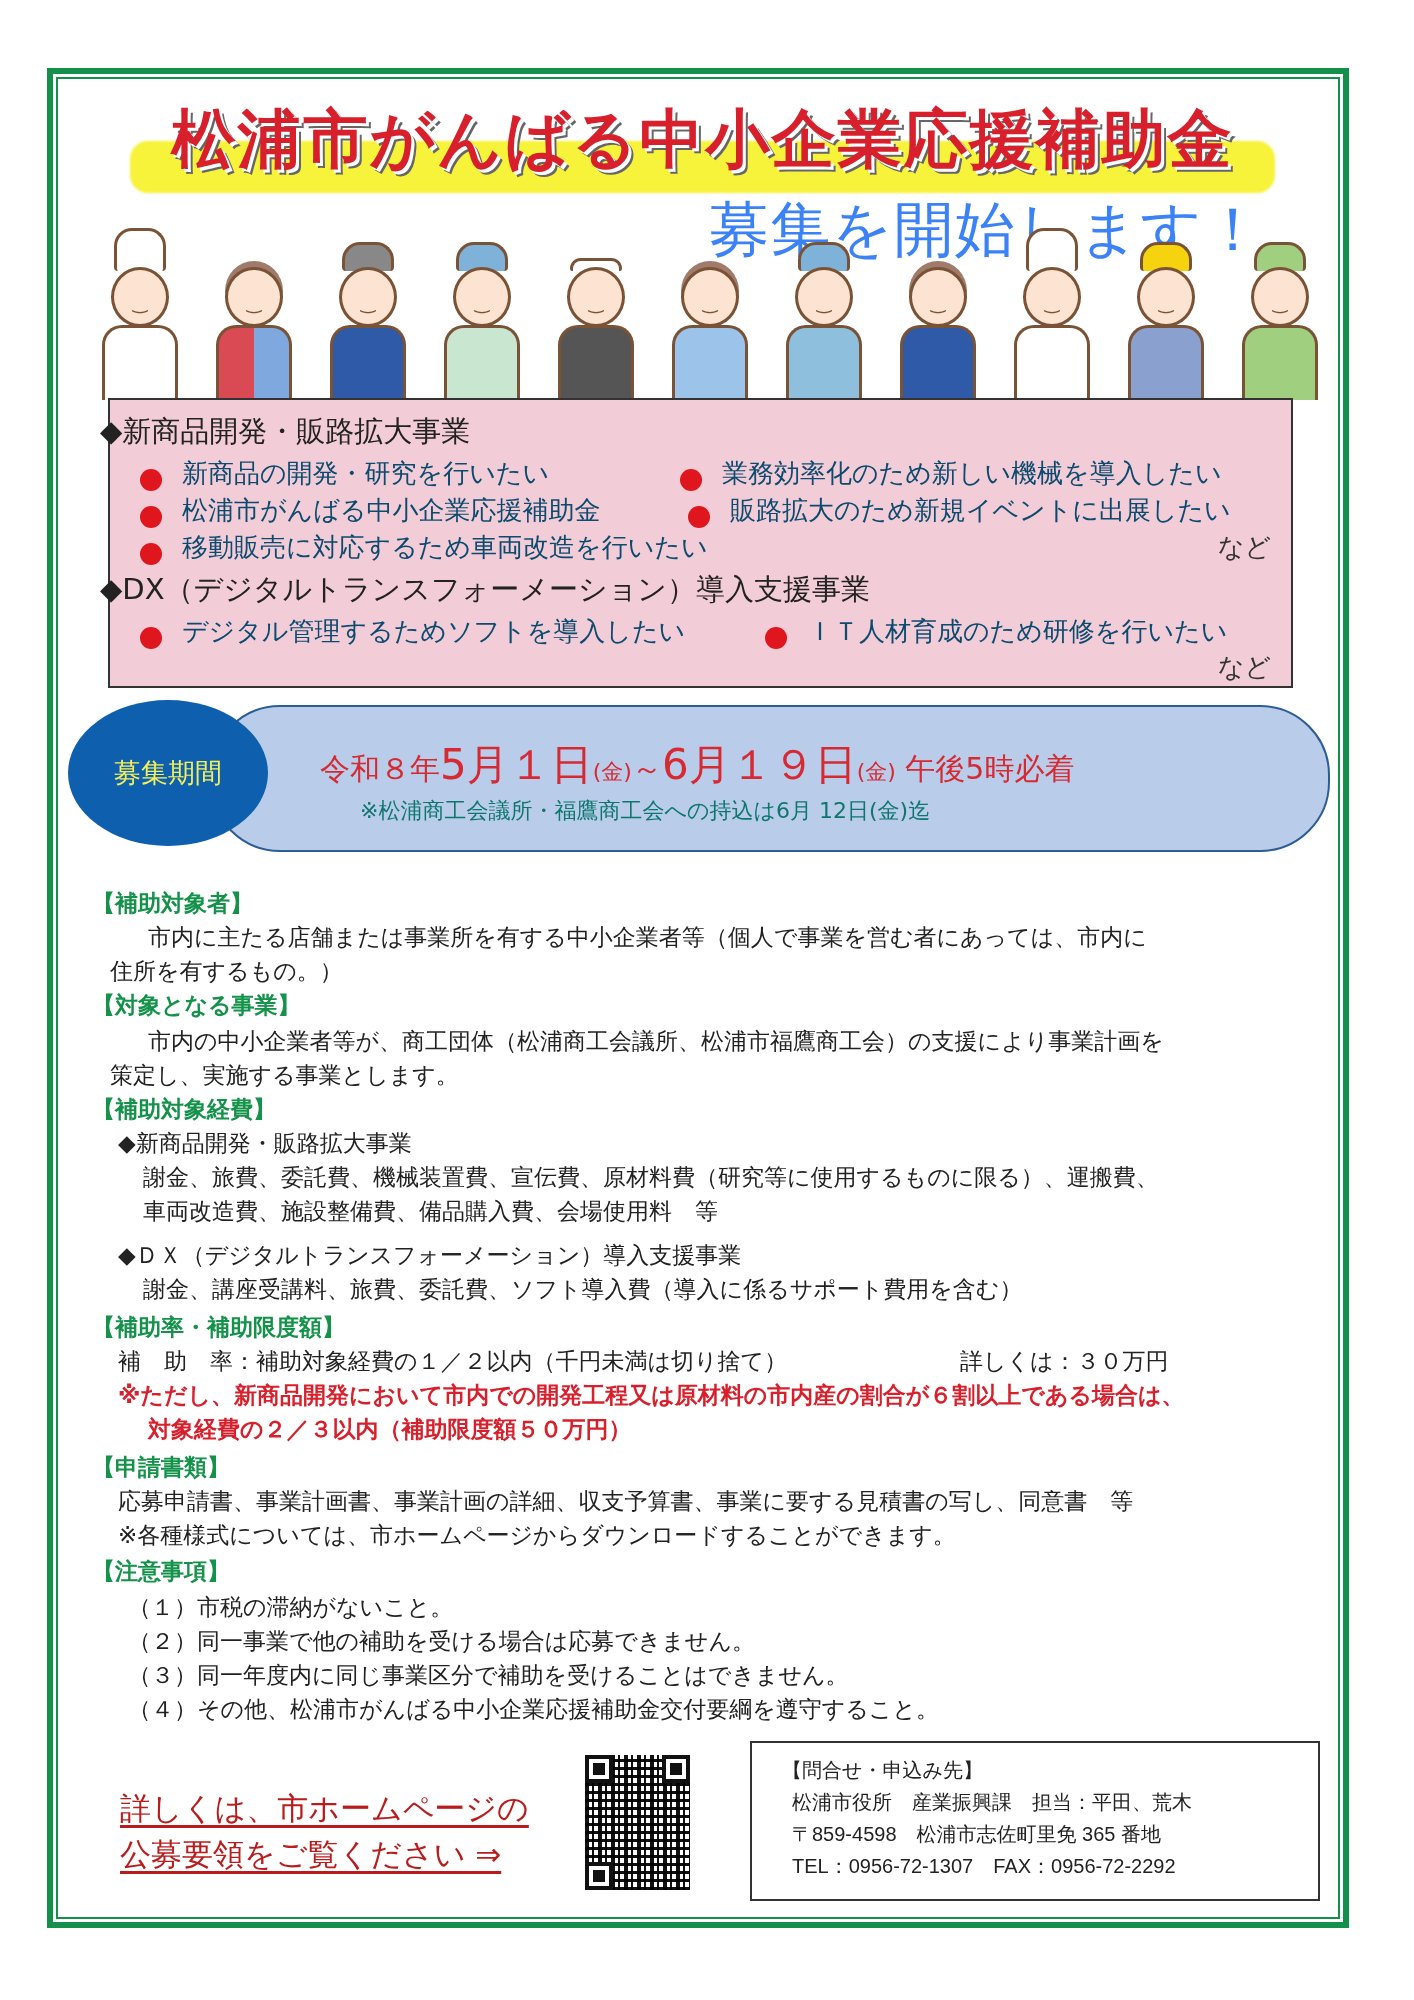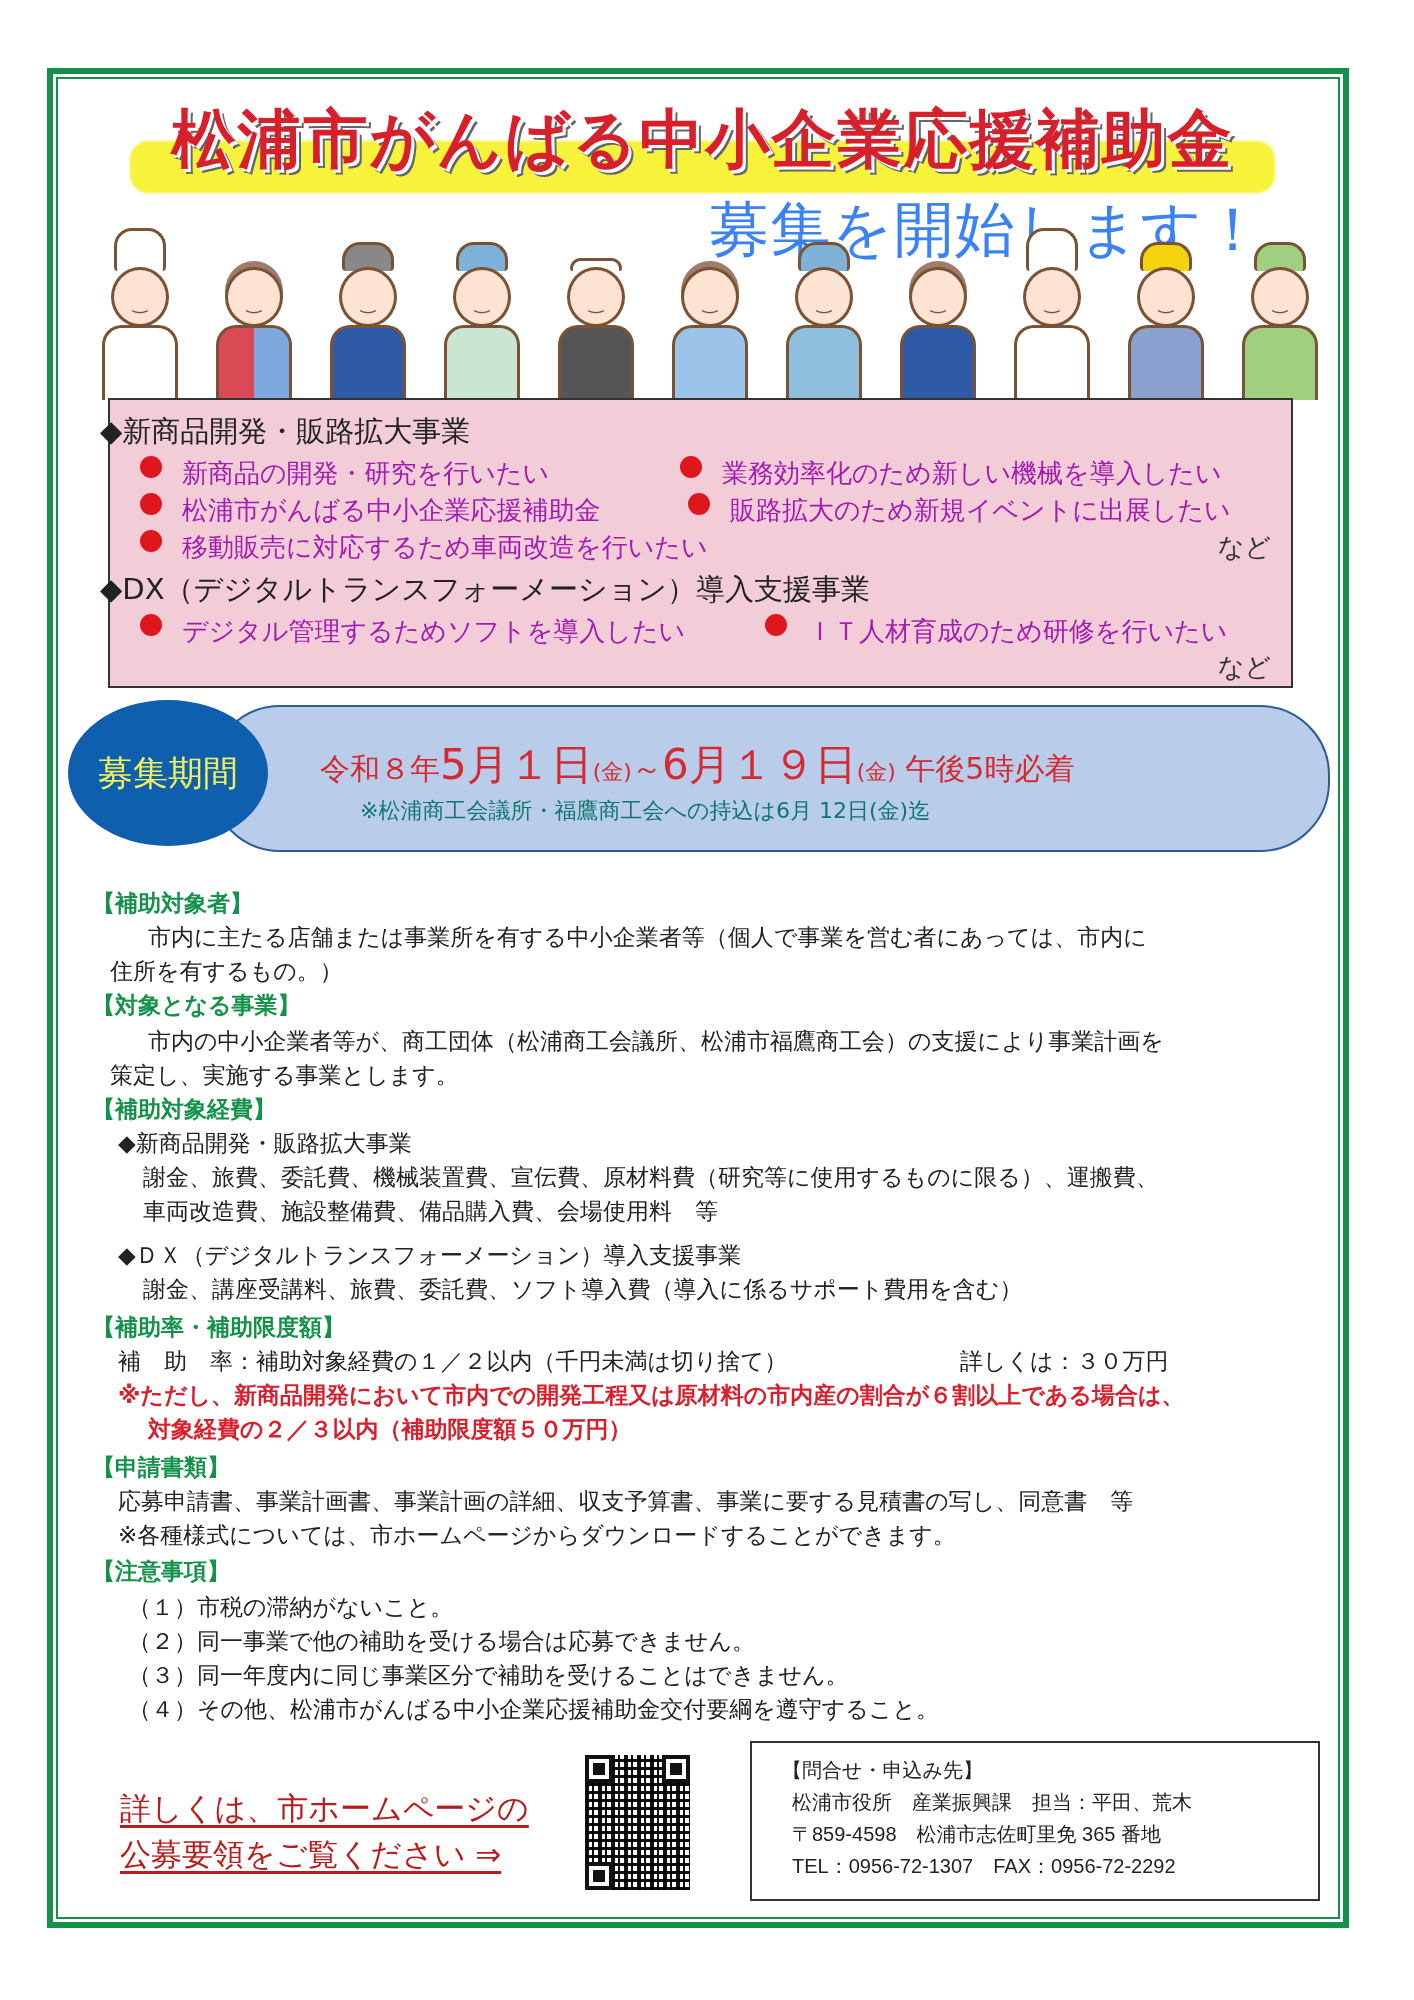--- a/index.html
+++ b/index.html
@@ -18,30 +18,30 @@
   .chars { position: absolute; left: 100px; top: 240px; width: 1220px; height: 160px; display: flex; justify-content: space-between; align-items: flex-end; }
   .char { width: 80px; display: flex; flex-direction: column; align-items: center; }
   .char .hat { width: 46px; height: 26px; border: 3px solid #7a5236; border-bottom: none; border-radius: 18px 18px 4px 4px; }
   .char .head { width: 52px; height: 54px; background: #fde4d2; border: 3px solid #7a5236; border-radius: 50%; position: relative; margin-top: -4px; }
   .char .head::after { content: "‿"; position: absolute; left: 0; right: 0; top: 22px; text-align: center; font-size: 18px; color: #7a5236; }
   .char .body { width: 70px; height: 72px; border: 3px solid #7a5236; border-bottom: none; border-radius: 20px 20px 0 0; margin-top: -2px; }
 
   .pink-box { position: absolute; left: 108px; top: 398px; width: 1185px; height: 290px;
               background: #f2cdd8; border: 2px solid #333; box-sizing: border-box; }
   .pb-h { position: absolute; font-size: 29px; color: #222; }
-  .pb-i { position: absolute; font-size: 26px; color: #a21caf; display: flex; align-items: flex-start; }
+  .pb-i { position: absolute; font-size: 26px; color: #0c4a6e; display: flex; align-items: flex-end; }
   .dot { width: 22px; height: 22px; border-radius: 50%; background: #e0161f; display: inline-block; margin-right: 20px; flex: none; }
   .nado { position: absolute; font-size: 26px; color: #333; }
 
   .period { position: absolute; left: 60px; top: 700px; width: 1270px; height: 160px; }
   .period-pill { position: absolute; left: 150px; top: 5px; width: 1120px; height: 147px;
                  background: #b9cdea; border: 2px solid #2d5d95; border-radius: 70px; box-sizing: border-box; }
   .period-oval { position: absolute; left: 8px; top: 0; width: 200px; height: 146px; background: #0e5fae;
                  border-radius: 50%; display: flex; align-items: center; justify-content: center;
-                 color: #f3f05a; font-size: 35px; }
+                 color: #f3f05a; font-size: 27px; }
   .period-main { position: absolute; left: 260px; top: 37px; color: #d62a33; font-size: 30px; white-space: nowrap; }
   .period-main .big { font-size: 42px; }
   .period-main .small { font-size: 22px; }
   .period-note { position: absolute; left: 300px; top: 96px; color: #0f766e; font-size: 22px; white-space: nowrap; }
 
   .sec-h { position: absolute; left: 92px; font-size: 23px; font-weight: bold; color: #14924a; }
   .txt { position: absolute; font-size: 23px; color: #222; white-space: nowrap; }
   .red { color: #d8202c; font-weight: bold; }
 
   .link { position: absolute; left: 120px; font-size: 31px; color: #b91c1c; text-decoration: underline; text-underline-offset: 6px; white-space: nowrap; }

